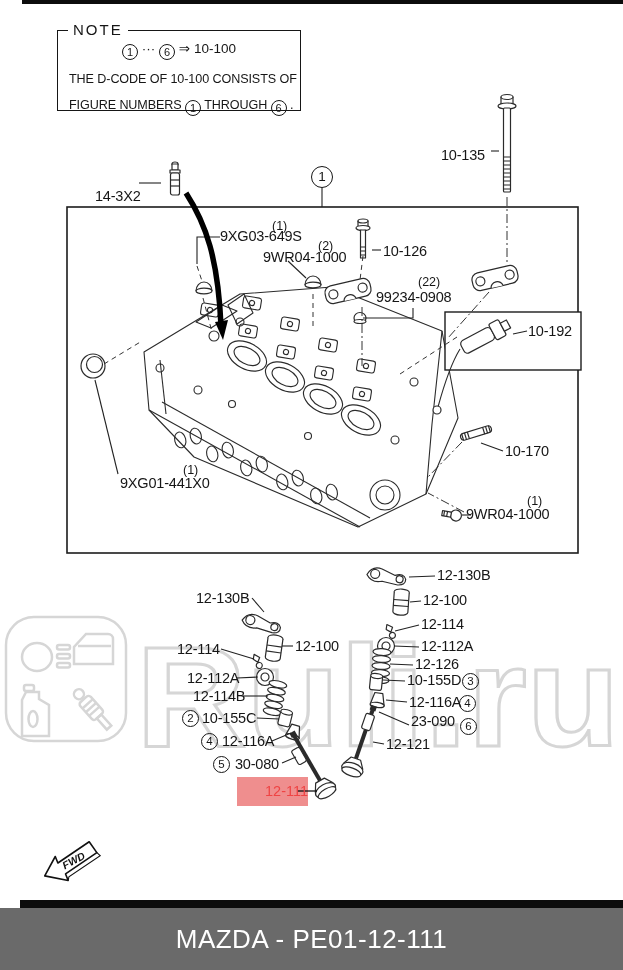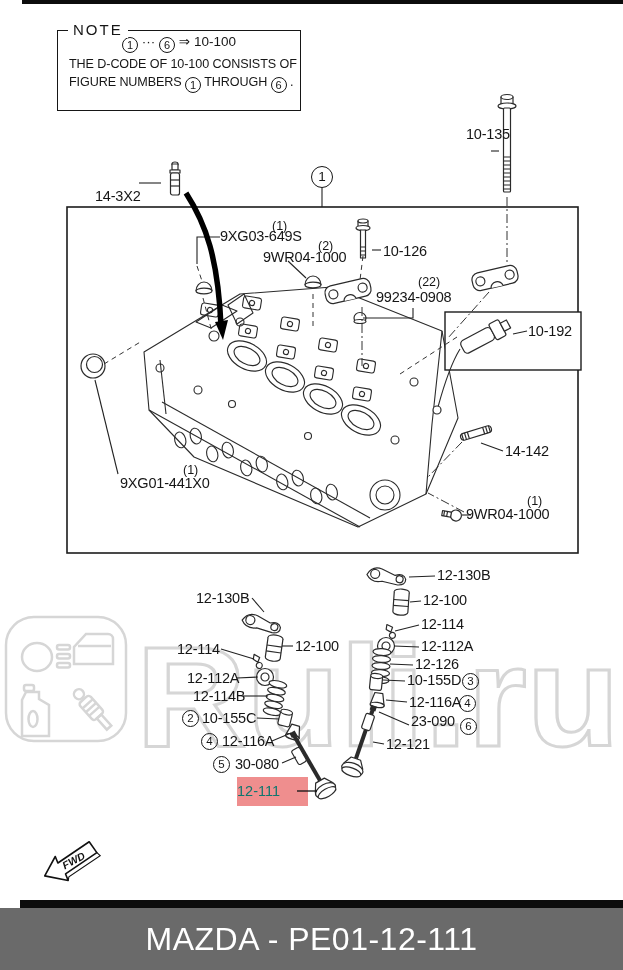--- a/index.html
+++ b/index.html
@@ -8,31 +8,31 @@
   svg.art{position:absolute;left:0;top:0;z-index:1;}
   .lbl{position:absolute;font-size:14.5px;line-height:15px;letter-spacing:-0.2px;
        color:#161616;white-space:nowrap;z-index:3;}
   .qty{position:absolute;font-size:12.5px;line-height:13px;color:#161616;z-index:3;}
   .circ{position:absolute;width:17px;height:17px;border:1.3px solid #161616;border-radius:50%;
         font-size:11.5px;line-height:15px;text-align:center;box-sizing:border-box;z-index:3;background:transparent;}
   .balloon{position:absolute;left:311px;top:166px;width:22px;height:22px;border:1.4px solid #161616;
         border-radius:50%;font-size:13.5px;line-height:19px;text-align:center;box-sizing:border-box;z-index:3;}
   .note{position:absolute;left:57px;top:30px;width:242px;height:79px;border:1.6px solid #161616;z-index:3;background:#fff;}
   .note-title{position:absolute;left:10px;top:-10px;background:#fff;padding:0 5px;font-size:15px;letter-spacing:2px;}
-  .note-line1{margin-top:2px;text-align:center;font-size:13.5px;}
-  .note-line2,.note-line3{padding-left:11px;font-size:12.6px;margin-top:4px;letter-spacing:-0.1px;}
+  .note-line1{margin-top:9px;text-align:center;font-size:13.5px;}
+  .note-line2,.note-line3{padding-left:11px;font-size:12.6px;margin-top:12px;letter-spacing:-0.1px;}
   .circ-in{display:inline-block;width:16px;height:16px;border:1.2px solid #161616;border-radius:50%;
         font-size:11px;line-height:14px;text-align:center;box-sizing:border-box;vertical-align:-3px;}
-  .hl-label{position:absolute;left:237px;top:777px;width:71px;height:29px;line-height:29px;text-align:left;
-        font-size:14.5px;color:#0f766e;z-index:3;}
+  .hl-label{position:absolute;left:237px;top:777px;width:71px;height:29px;line-height:29px;text-align:right;
+        font-size:14.5px;color:#ef4444;z-index:3;}
   .strip{position:absolute;background:#0c0c0c;z-index:4;}
   .strip.top{left:22px;top:0;width:601px;height:4px;}
   .strip.bottom{left:20px;top:900px;width:603px;height:8px;}
   .footer{position:absolute;left:0;top:908px;width:623px;height:62px;background:#6a6a6a;color:#ffffff;z-index:5;
-        display:flex;align-items:center;justify-content:center;gap:34px;font-size:32px;letter-spacing:0.5px;}
+        display:flex;align-items:center;justify-content:center;gap:34px;font-size:26px;letter-spacing:0.5px;}
 </style>
 </head>
 <body>
 
 <div class="stage">
 
 <svg class="art" width="623" height="970" viewBox="0 0 623 970">
   <defs>
     <g id="tw">
           <g transform="rotate(9)">
@@ -382,32 +382,32 @@
     <span class="circ-in">1</span>
     <span>THROUGH</span>
     <span class="circ-in">6</span>
     <span>.</span>
   </div>
 </div>
 
 <div class="balloon">1</div>
 
 <div class="lbl" style="left:95px;top:176px;margin-top:13px;">14-3X2</div>
-<div class="lbl" style="left:441px;top:127px;margin-left:25px;">10-135</div>
+<div class="lbl" style="left:441px;top:148px;">10-135</div>
 <div class="qty" style="left:272px;top:220px;">(1)</div>
 <div class="lbl" style="left:220px;top:229px;">9XG03-649S</div>
 <div class="qty" style="left:318px;top:240px;">(2)</div>
 <div class="lbl" style="left:263px;top:250px;">9WR04-1000</div>
 <div class="lbl" style="left:383px;top:244px;">10-126</div>
 <div class="qty" style="left:418px;top:276px;">(22)</div>
 <div class="lbl" style="left:376px;top:290px;">99234-0908</div>
 <div class="lbl" style="left:528px;top:324px;">10-192</div>
 <div class="qty" style="left:183px;top:464px;">(1)</div>
 <div class="lbl" style="left:120px;top:476px;">9XG01-441X0</div>
-<div class="lbl" style="left:505px;top:444px;">14-142</div>
+<div class="lbl" style="left:505px;top:444px;">10-170</div>
 <div class="qty" style="left:527px;top:495px;">(1)</div>
 <div class="lbl" style="left:466px;top:507px;">9WR04-1000</div>
 
 <div class="lbl" style="left:196px;top:591px;">12-130B</div>
 <div class="lbl" style="left:295px;top:639px;">12-100</div>
 <div class="lbl" style="left:177px;top:642px;">12-114</div>
 <div class="lbl" style="left:187px;top:671px;">12-112A</div>
 <div class="lbl" style="left:193px;top:689px;text-align:right;">12-114B</div>
 <div class="circ" style="left:182px;top:710px;">2</div>
 <div class="lbl" style="left:202px;top:711px;">10-155C</div>

